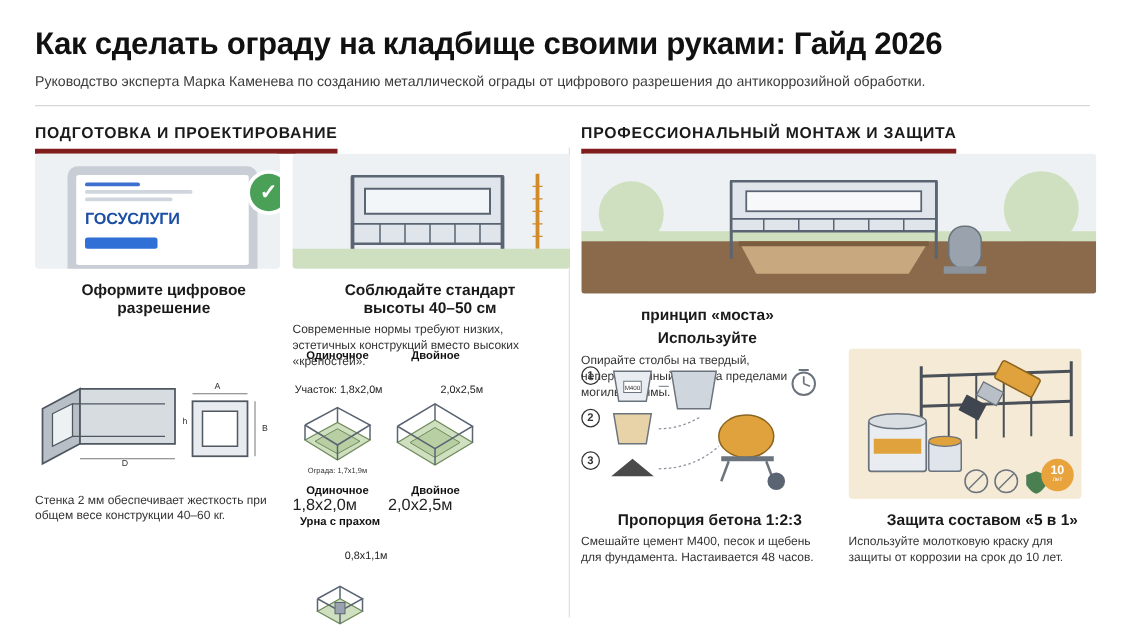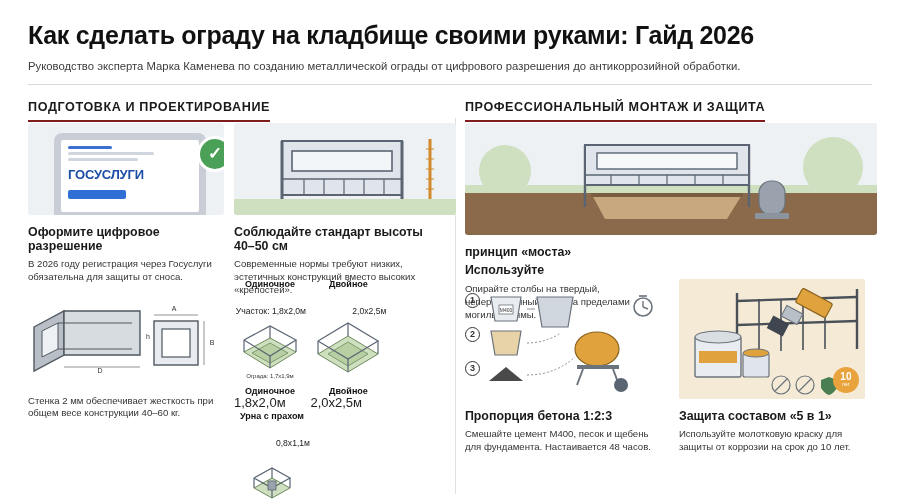--- a/index.html
+++ b/index.html
@@ -42,35 +42,36 @@
     margin-top: 12px;
   }
   .col-left { width: 430px; position: relative; }
   .col-right { width: 412px; position: relative; margin-left: 12px; }
   .sec-head {
     font-size: 12.6px;
     font-weight: bold;
     letter-spacing: 0.6px;
     color: #1a1a1a;
     padding-bottom: 6px;
-    border-bottom: 2px solid #7f1d1d;
+    border-bottom: 4px solid #7f1d1d;
     display: inline-block;
   }
   .vdiv {
     position: absolute;
     left: 455px; top: 96px;
     width: 1px; height: 376px;
     background: #e0e0e0;
   }
   
   .blk-title {
     font-size: 12.4px;
     font-weight: bold;
     line-height: 1.2;
-    margin: 0 0 4px 0;
+    margin: 0 0 4px 16px;
+    text-align: center;
   }
   .blk-text {
     font-size: 9.6px;
     line-height: 1.32;
     color: #333;
     margin: 0;
   }
   .cap-sm {
     font-size: 8.6px;
     line-height: 1.2;
@@ -217,21 +218,20 @@
             <line x1="192" y1="46" x2="200" y2="46"></line>
             <line x1="192" y1="56" x2="200" y2="56"></line>
             <line x1="192" y1="66" x2="200" y2="66"></line>
           </g>
         </svg>
       </div>
 
       
       <div class="abs" style="left:0; top:128px; width:190px;">
         <div class="blk-title">Оформите цифровое разрешение</div>
-        <p class="blk-text">В 2026 году регистрация через Госуслуги обязательна для защиты от сноса.</p>
       </div>
       <div class="abs" style="left:206px; top:128px; width:204px;">
         <div class="blk-title">Соблюдайте стандарт высоты 40–50 см</div>
         <p class="blk-text">Современные нормы требуют низких, эстетичных конструкций вместо высоких «крепостей».</p>
       </div>
 
       
       <div class="tube-box">
         <svg width="196" height="92" viewBox="0 0 196 92">
           <polygon points="6,34 36,18 36,62 6,78" fill="#b9bfc6" stroke="#4f5760" stroke-width="1.4"></polygon>

